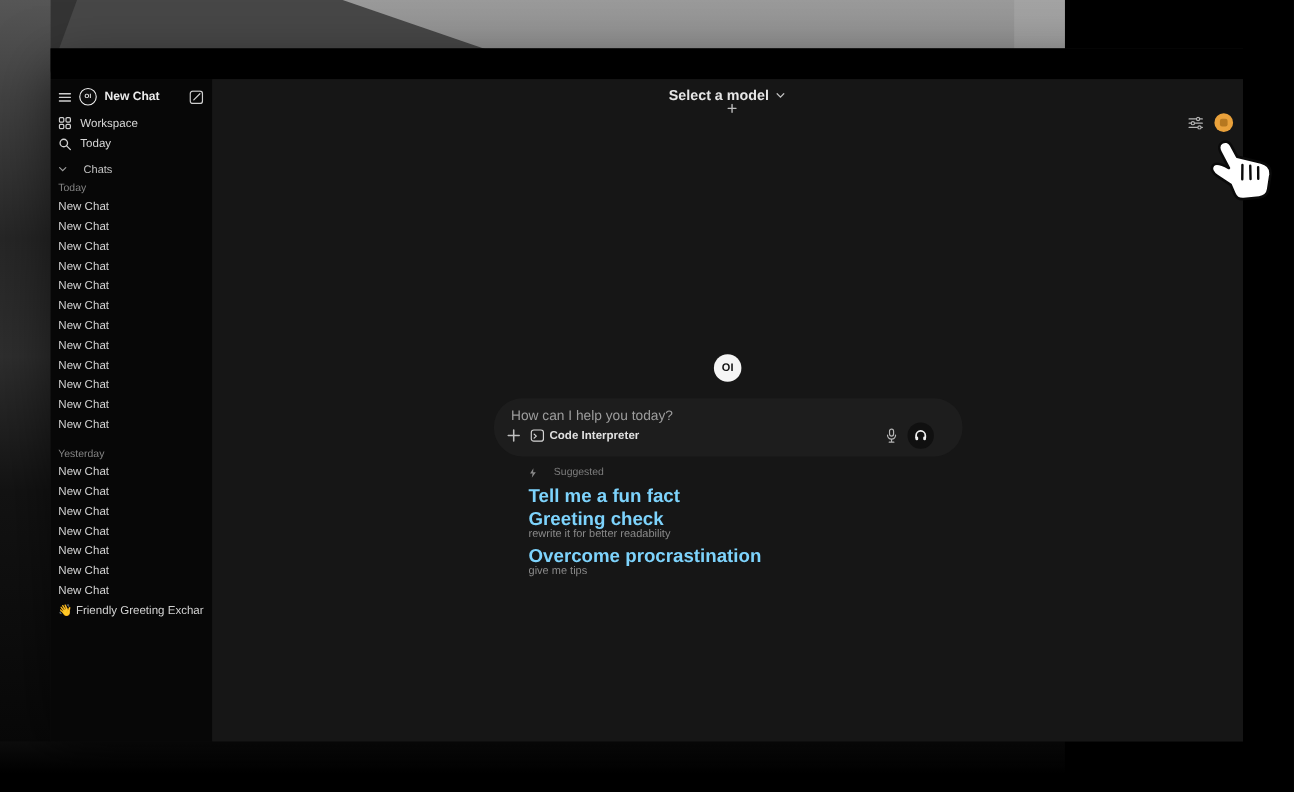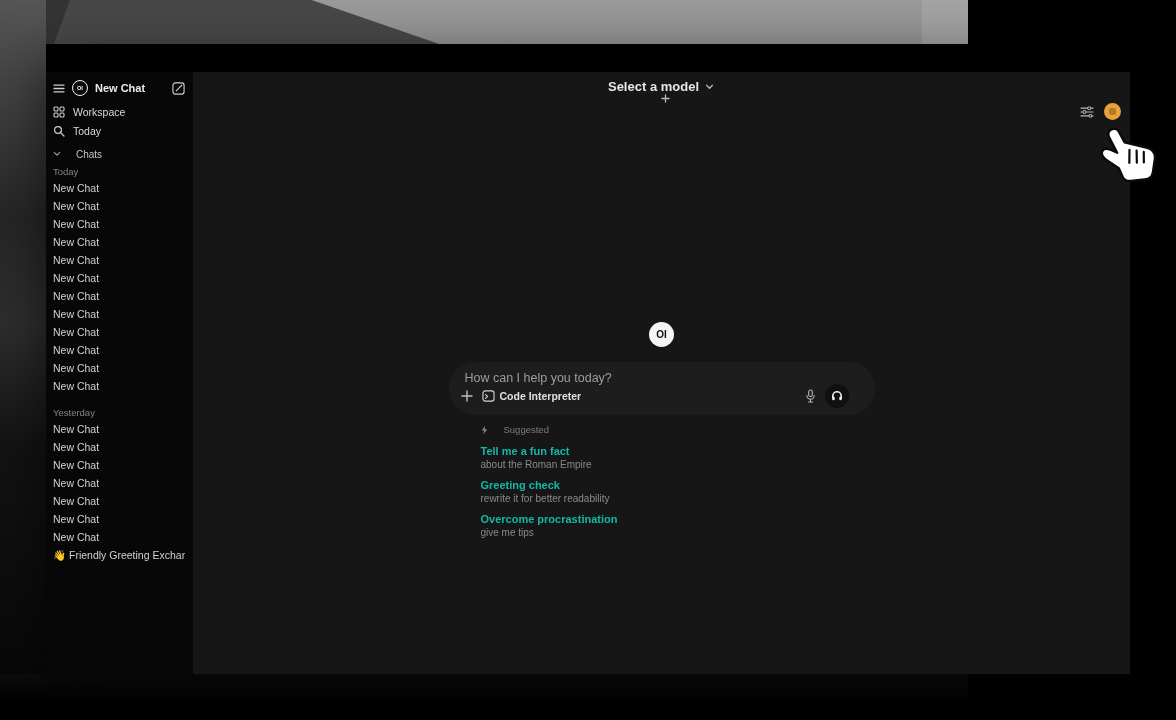--- a/index.html
+++ b/index.html
@@ -62,21 +62,21 @@
   .composer-row{position:absolute;left:12px;right:26px;bottom:7px;display:flex;align-items:center;gap:9px;}
   .chip{display:flex;align-items:center;gap:5px;background:none;border:none;padding:0;cursor:pointer;}
   .chip-label{font-size:10.5px;font-weight:700;color:#e0e0e0;}
   .spacer{flex:1;}
   .call-btn{width:24px;height:24px;border-radius:50%;background:#101010;border:none;display:flex;
     align-items:center;justify-content:center;cursor:pointer;}
 
   .suggested{padding-left:32px;margin-top:9px;}
   .sug-head{display:flex;align-items:center;gap:16px;font-size:9.5px;color:#7d7d7d;margin-bottom:9px;}
   .prompt{margin-bottom:7px;cursor:pointer;}
-  .prompt-title{font-size:11px;font-weight:600;color:#14b8a6;line-height:14px;margin-bottom:1px;}
+  .prompt-title{font-size:17px;font-weight:600;color:#7dd3fc;line-height:14px;margin-bottom:1px;}
   .prompt-sub{font-size:10px;color:#8a8a8a;line-height:12px;}
 
   .cursor{position:absolute;left:1097px;top:123px;width:64px;height:64px;transform:rotate(-6deg);pointer-events:none;}
   svg{display:block;}
 </style>
 </head>
 <body>
 
 <div class="stage">
 
@@ -244,21 +244,20 @@
             <div class="sug-head">
               <svg width="7" height="10" viewBox="0 0 8 11">
                 <path d="M4.5 0.5 L1 6 H3.6 L2.8 10.5 L7 4.6 H4.2 Z" fill="#8a8a8a"></path>
               </svg>
               <span>Suggested</span>
             </div>
             <div>
 
                 <div class="prompt">
                   <div class="prompt-title">Tell me a fun fact</div>
-                  <div class="prompt-sub">about the Roman Empire</div>
                 </div>
 
                 <div class="prompt">
                   <div class="prompt-title">Greeting check</div>
                   <div class="prompt-sub">rewrite it for better readability</div>
                 </div>
 
                 <div class="prompt">
                   <div class="prompt-title">Overcome procrastination</div>
                   <div class="prompt-sub">give me tips</div>

